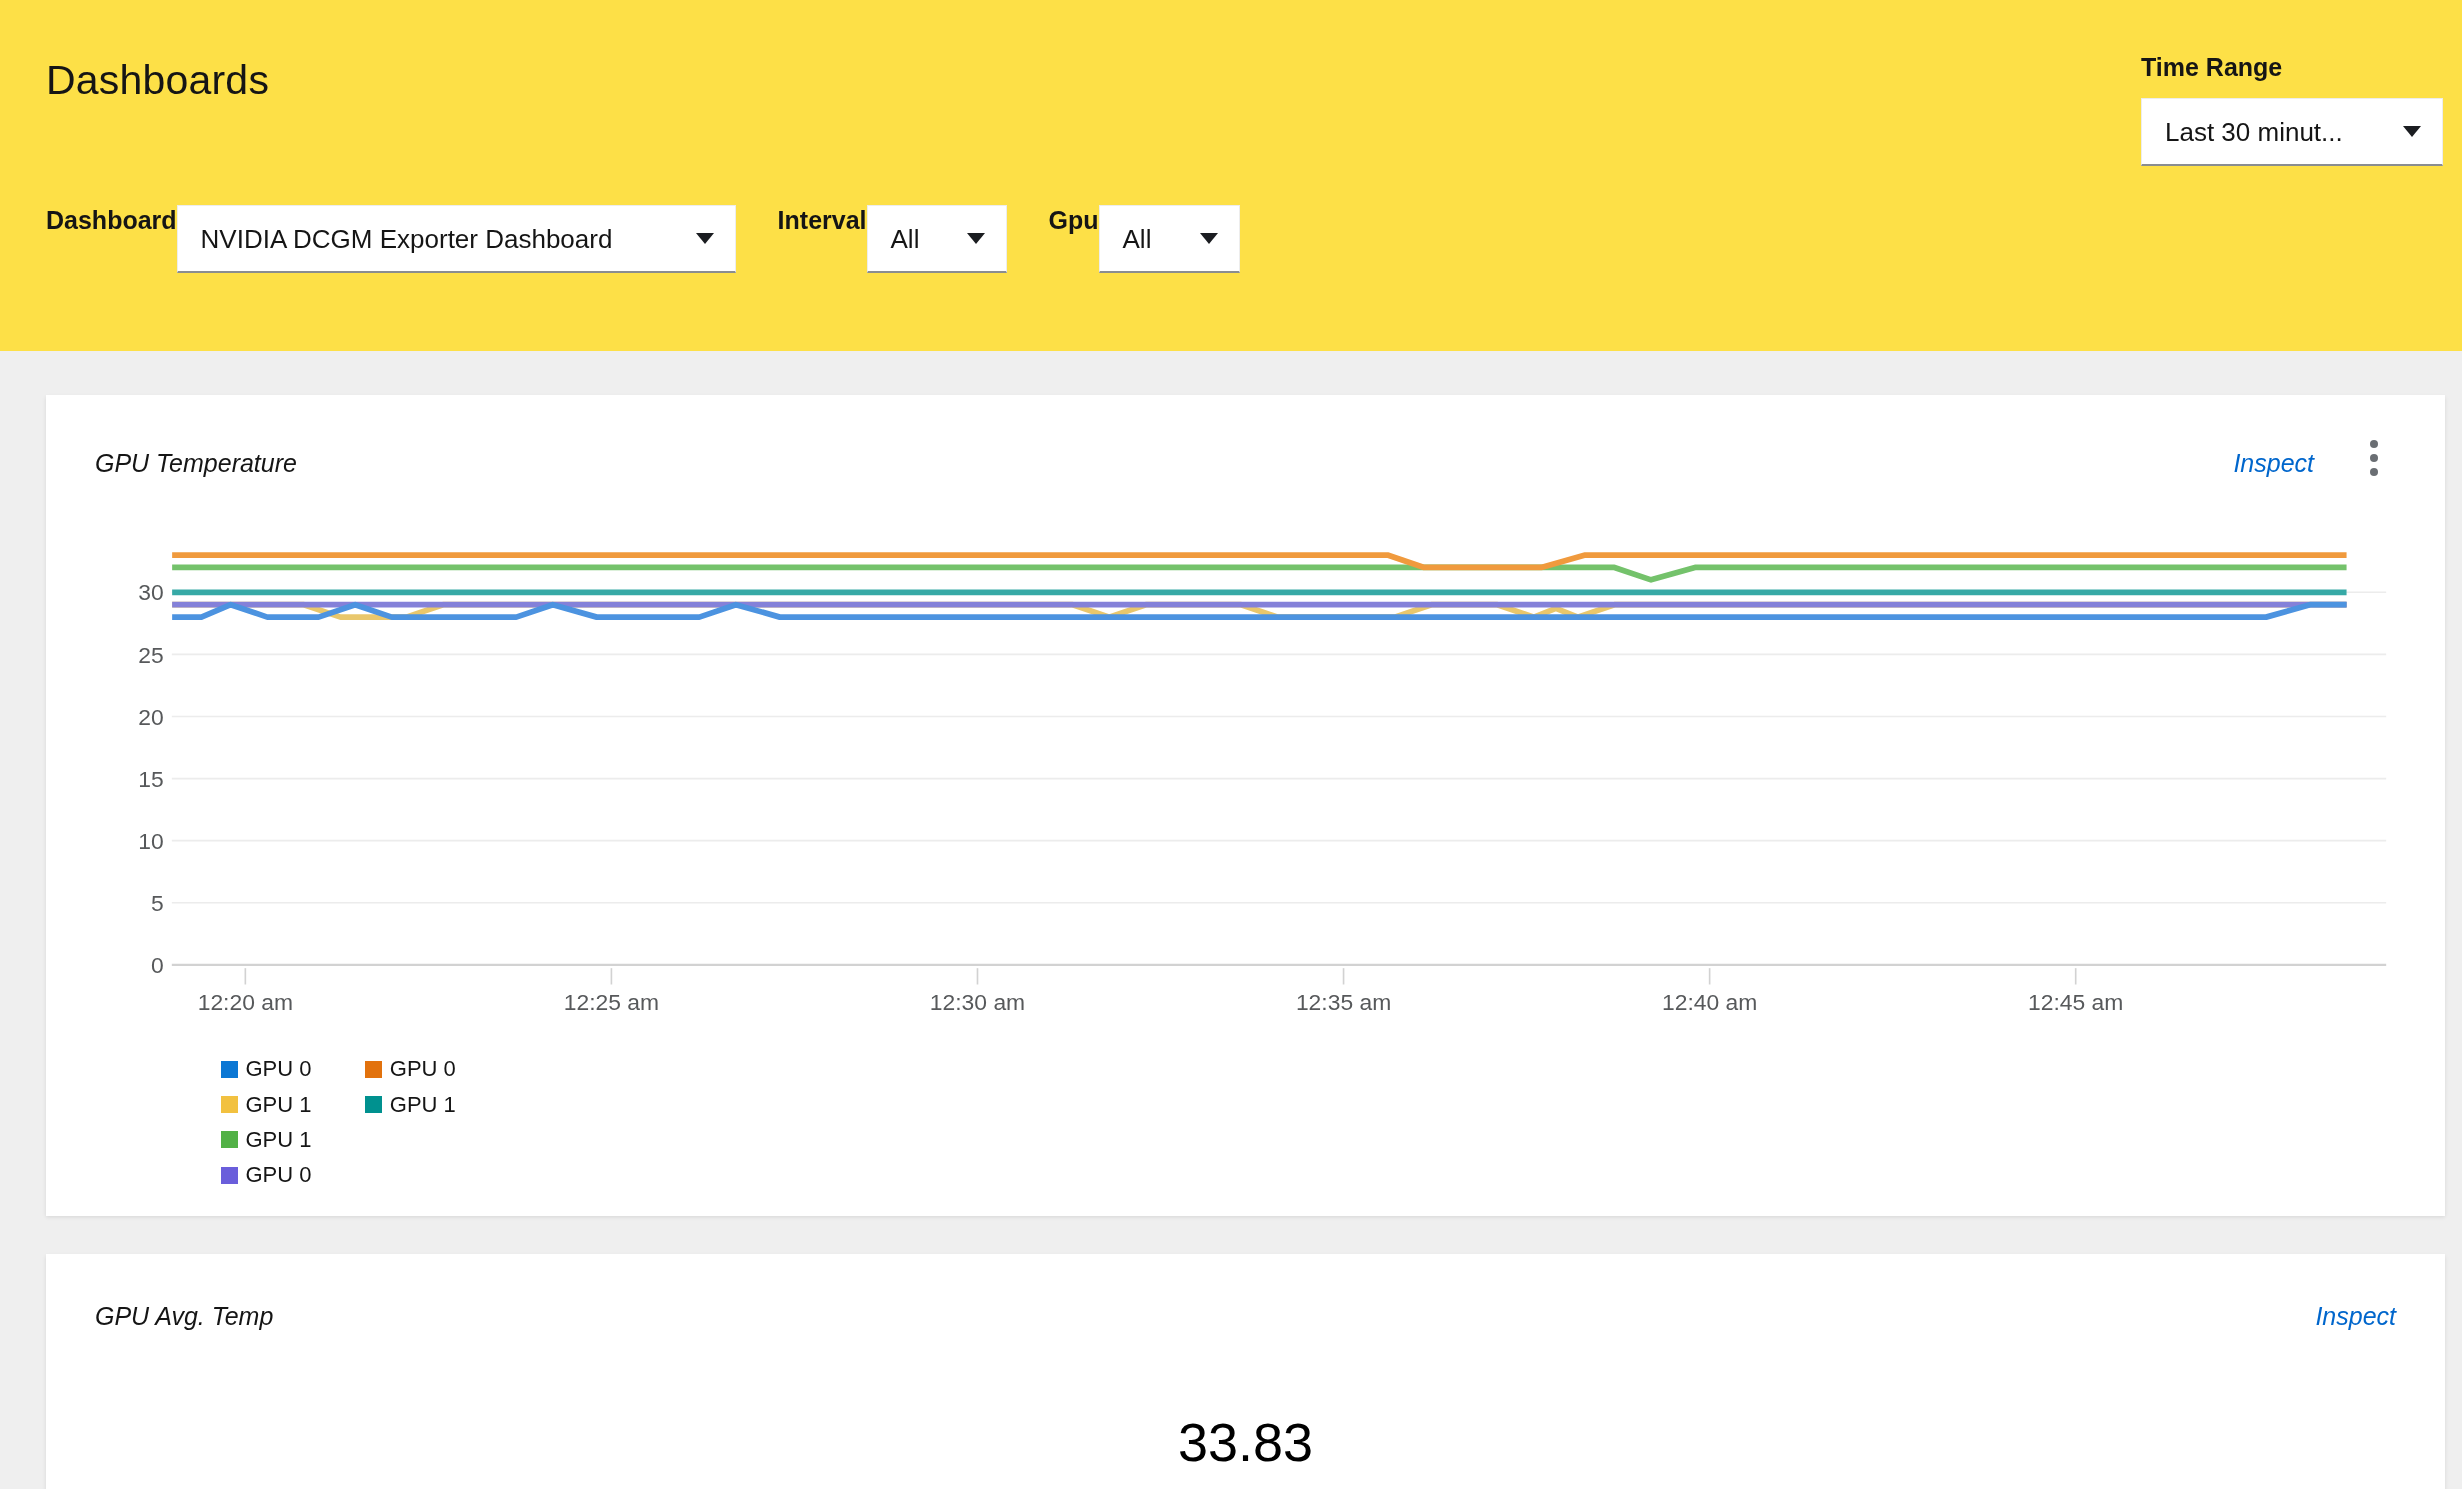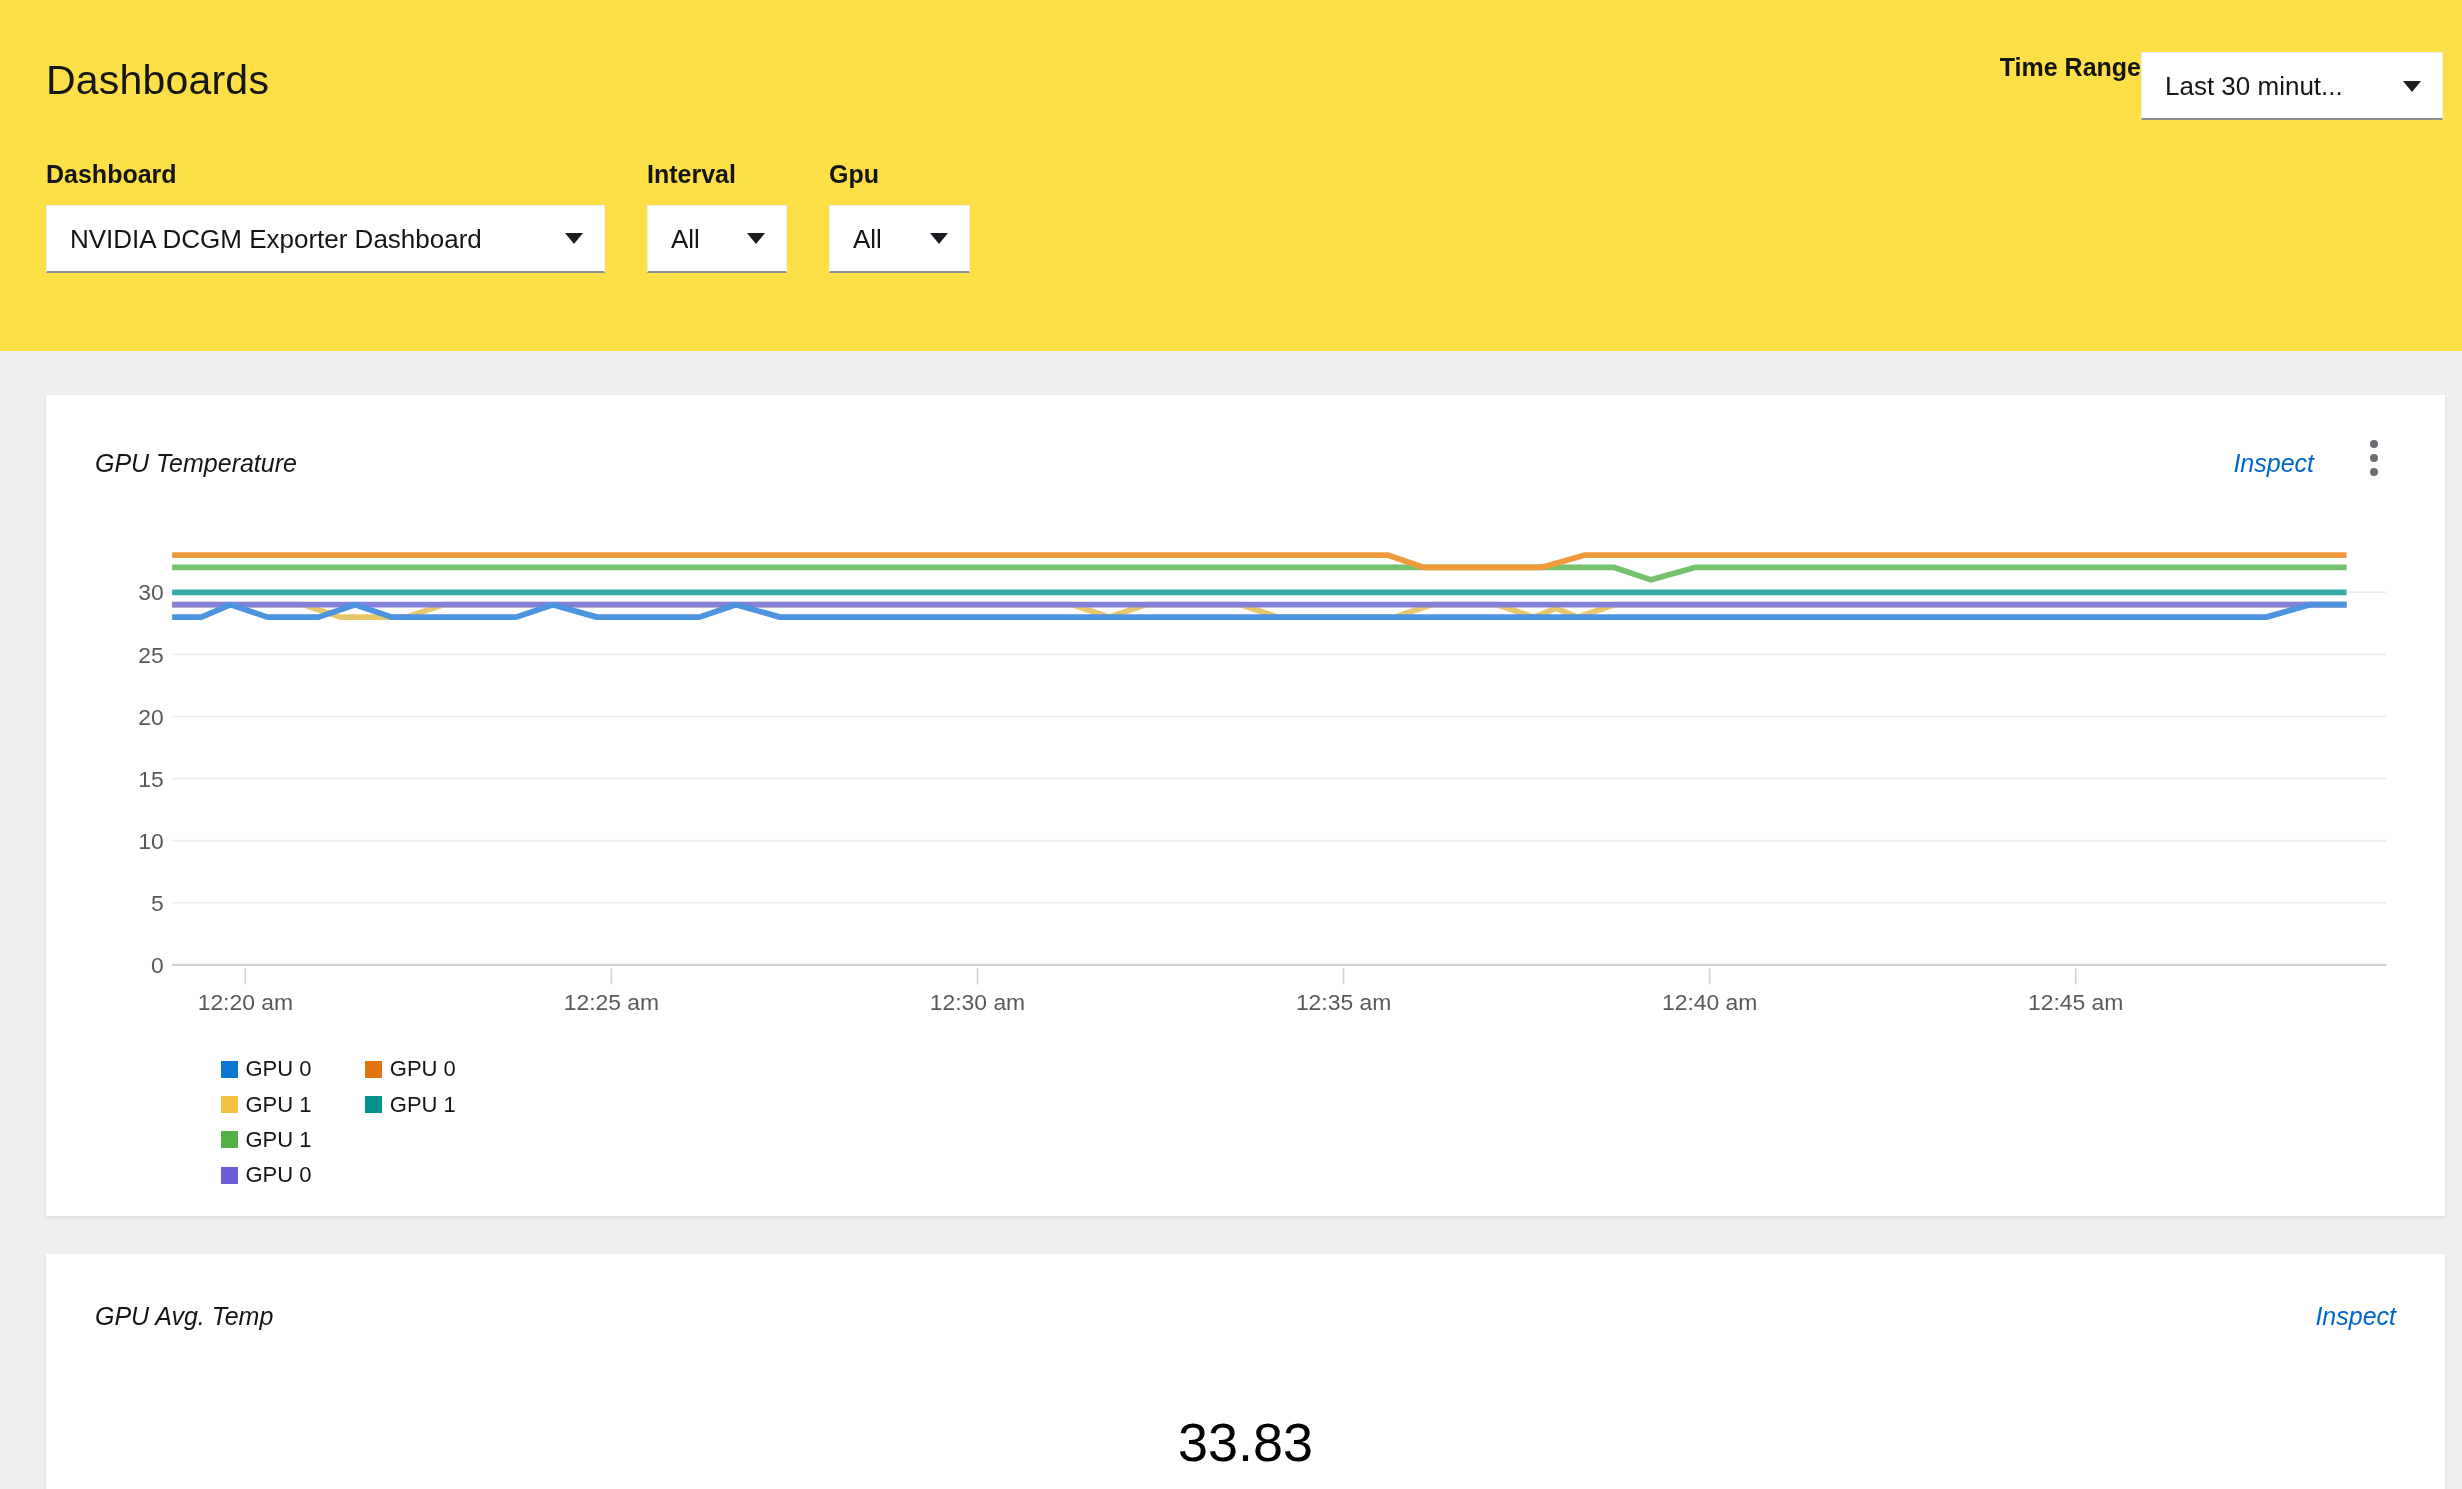--- a/index.html
+++ b/index.html
@@ -4,32 +4,32 @@
 <style>
   * { margin:0; padding:0; box-sizing:border-box; }
   html,body { width:2462px; height:1489px; overflow:hidden; background:#efefef;
               font-family:"Liberation Sans", sans-serif; color:#151515; }
 
   
   .page-header { background:#fde047; width:100%; height:351px; padding:57px 19px 0 46px; }
   .header-top { display:flex; justify-content:space-between; align-items:flex-start; }
   .page-title { font-size:41px; font-weight:500; line-height:47px; letter-spacing:0.2px; }
   .header-controls { display:flex; gap:44px; margin-top:-4.9px; }
-  .control { display:flex; flex-direction:row; }
+  .control { display:flex; flex-direction:column; }
   .control-label, .filter-label { font-size:25px; font-weight:700; line-height:31px; margin-bottom:14.7px; }
   .pf-select { position:relative; background:#fff; border:1.6px solid #ededed; border-bottom:2.5px solid #8a8d90;
                height:68px; display:flex; align-items:center; padding:2px 57px 0 23px;
                font-size:26px; color:#151515; cursor:pointer; white-space:nowrap; overflow:hidden; }
   .caret { position:absolute; right:21px; top:50%; margin-top:-4.9px; width:0; height:0;
            border-left:9.8px solid transparent; border-right:9.8px solid transparent;
            border-top:11.4px solid #1b1d21; }
   .w-time { width:302px; } .w-refresh { width:302px; }
   .w-dashboard { width:559px; } .w-instance { width:140px; } .w-gpu { width:141px; }
   .filter-row { display:flex; gap:42px; margin-top:39px; }
-  .filter { display:flex; flex-direction:column; }
+  .filter { display:flex; flex-direction:row; }
 
   
   .content { padding:44px 17px 0 46px; }
   .card { background:#ffffff; box-shadow:0 1.6px 4.1px rgba(3,3,3,.10); }
   .card-temp { height:821px; margin-bottom:38px; }
   .card-avg  { height:507px; }
   .card-head { display:flex; align-items:flex-end; padding:46px 49px 0 49px;font-style:italic; }
   .card-title { font-size:25px; font-weight:500; line-height:33px; }
   .spacer { flex:1; }
   .inspect-link { font-size:25px; color:#0066cc; text-decoration:none; line-height:33px; cursor:pointer; }

